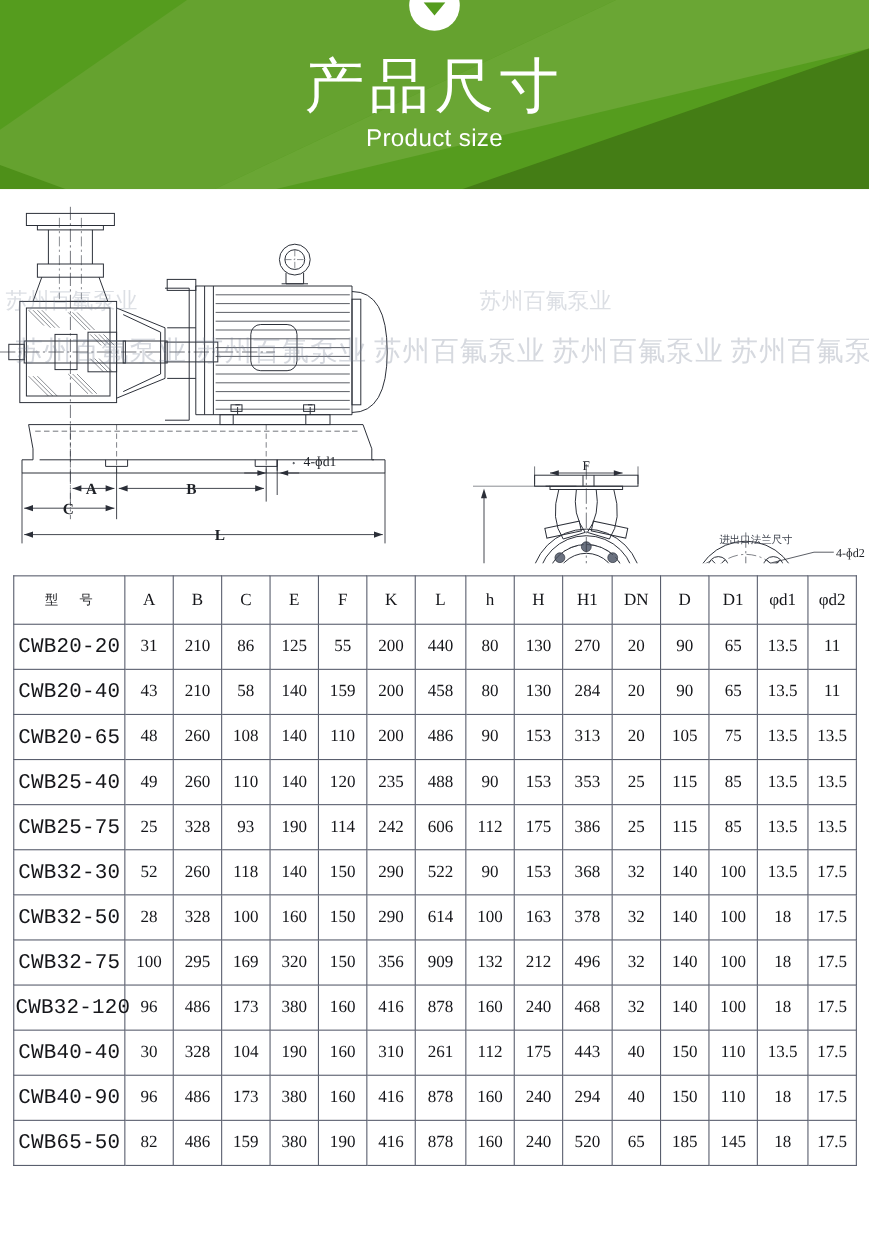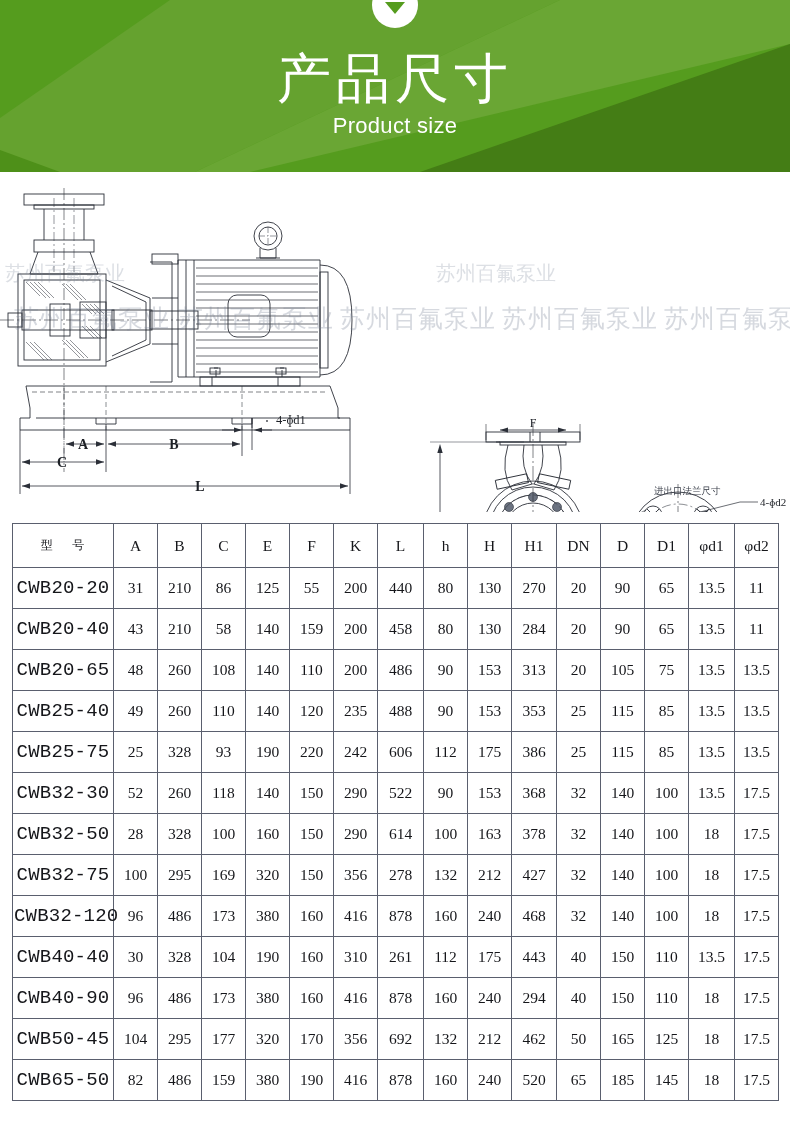--- a/index.html
+++ b/index.html
@@ -564,21 +564,21 @@
             <td>85</td>
             <td>13.5</td>
             <td>13.5</td>
           </tr>
           <tr>
             <td class="model-cell">CWB25-75</td>
             <td>25</td>
             <td>328</td>
             <td>93</td>
             <td>190</td>
-            <td>220</td>
+            <td>114</td>
             <td>242</td>
             <td>606</td>
             <td>112</td>
             <td>175</td>
             <td>386</td>
             <td>25</td>
             <td>115</td>
             <td>85</td>
             <td>13.5</td>
             <td>13.5</td>
@@ -620,24 +620,24 @@
             <td>17.5</td>
           </tr>
           <tr>
             <td class="model-cell">CWB32-75</td>
             <td>100</td>
             <td>295</td>
             <td>169</td>
             <td>320</td>
             <td>150</td>
             <td>356</td>
-            <td>278</td>
+            <td>909</td>
             <td>132</td>
             <td>212</td>
-            <td>427</td>
+            <td>496</td>
             <td>32</td>
             <td>140</td>
             <td>100</td>
             <td>18</td>
             <td>17.5</td>
           </tr>
           <tr>
             <td class="model-cell">CWB32-120</td>
             <td>96</td>
             <td>486</td>
@@ -685,38 +685,20 @@
             <td>160</td>
             <td>240</td>
             <td>294</td>
             <td>40</td>
             <td>150</td>
             <td>110</td>
             <td>18</td>
             <td>17.5</td>
           </tr>
           <tr>
-            <td class="model-cell">CWB50-45</td>
-            <td>104</td>
-            <td>295</td>
-            <td>177</td>
-            <td>320</td>
-            <td>170</td>
-            <td>356</td>
-            <td>692</td>
-            <td>132</td>
-            <td>212</td>
-            <td>462</td>
-            <td>50</td>
-            <td>165</td>
-            <td>125</td>
-            <td>18</td>
-            <td>17.5</td>
-          </tr>
-          <tr>
             <td class="model-cell">CWB65-50</td>
             <td>82</td>
             <td>486</td>
             <td>159</td>
             <td>380</td>
             <td>190</td>
             <td>416</td>
             <td>878</td>
             <td>160</td>
             <td>240</td>

